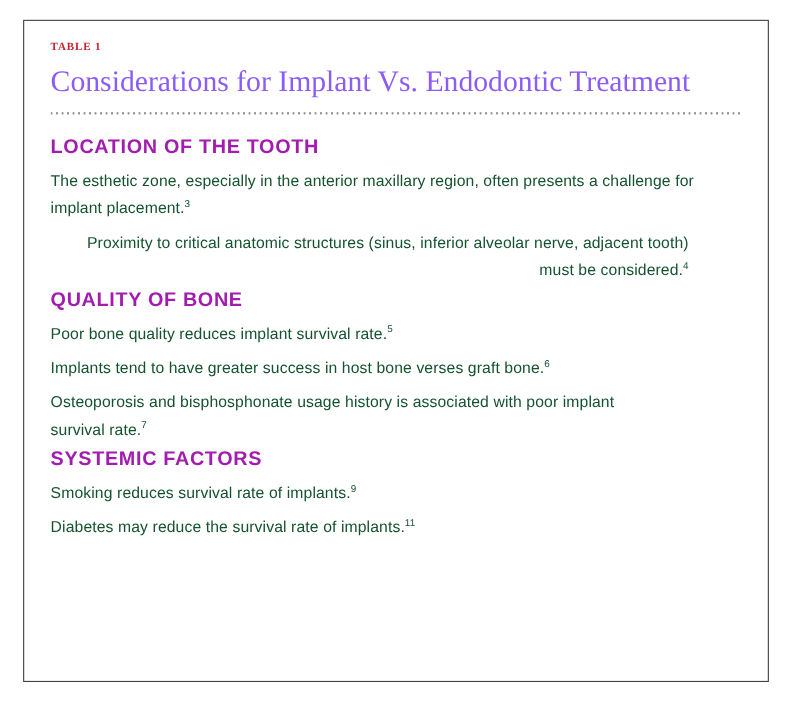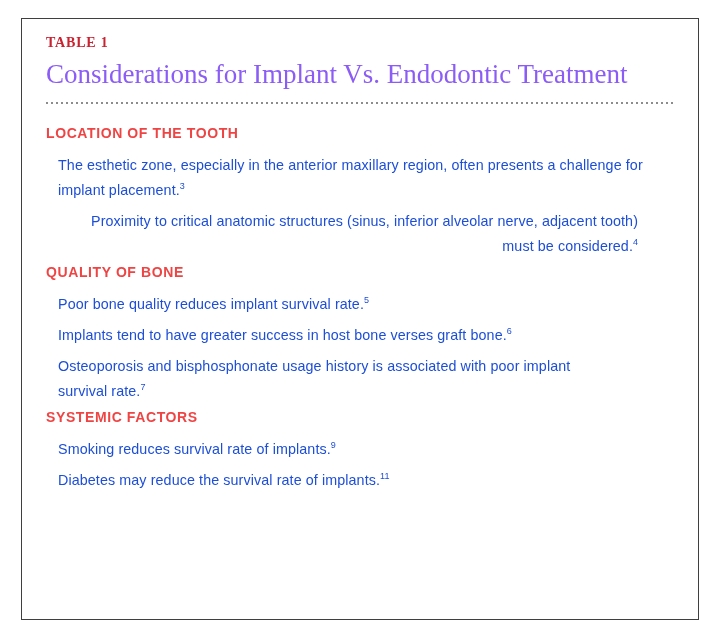--- a/index.html
+++ b/index.html
@@ -22,21 +22,21 @@
     height: 602px;
     box-sizing: border-box;
     border: 1.5px solid #3f3f3f;
     background: #ffffff;
     padding: 15px 24px 0 24px;
     overflow: hidden;
   }
   .table-label {
     font-family: "Liberation Serif", serif;
     font-weight: bold;
-    font-size: 14px;
+    font-size: 10px;
     line-height: 18px;
     letter-spacing: 0.8px;
     color: #c92231;
     margin: 0 0 6px 0;
   }
   .page-title {
     font-family: "Liberation Serif", serif;
     font-weight: normal;
     font-size: 27px;
     line-height: 32px;
@@ -48,36 +48,36 @@
     height: 2px;
     background-image: repeating-linear-gradient(to right,
       #8c8c8c 0, #8c8c8c 2px, transparent 2px, transparent 5px);
     background-size: 5px 1.5px;
     background-repeat: repeat-x;
     background-position: 0 0;
   }
   .section-heading {
     font-family: "Liberation Sans", sans-serif;
     font-weight: bold;
-    font-size: 14px;
+    font-size: 18px;
     line-height: 15px;
     letter-spacing: 0.6px;
-    color: #ef4444;
+    color: #a21caf;
     margin: 4px 0 12px 0;
   }
   .section-heading.first {
     margin-top: 22px;
   }
   .item {
     font-family: "Liberation Sans", sans-serif;
     font-size: 14.3px;
     line-height: 25px;
     letter-spacing: 0.1px;
-    color: #1d4ed8;
-    margin: 0 0 6px 12px;
+    color: #14532d;
+    margin: 0 0 6px 0;
     max-width: 630px;
   }
   .item sup {
     font-size: 9px;
     line-height: 0;
     letter-spacing: 0;
   }
   .w612 { max-width: 612px; }
   .w580 { max-width: 580px; text-align: right; }
   .w550 { max-width: 550px; }

